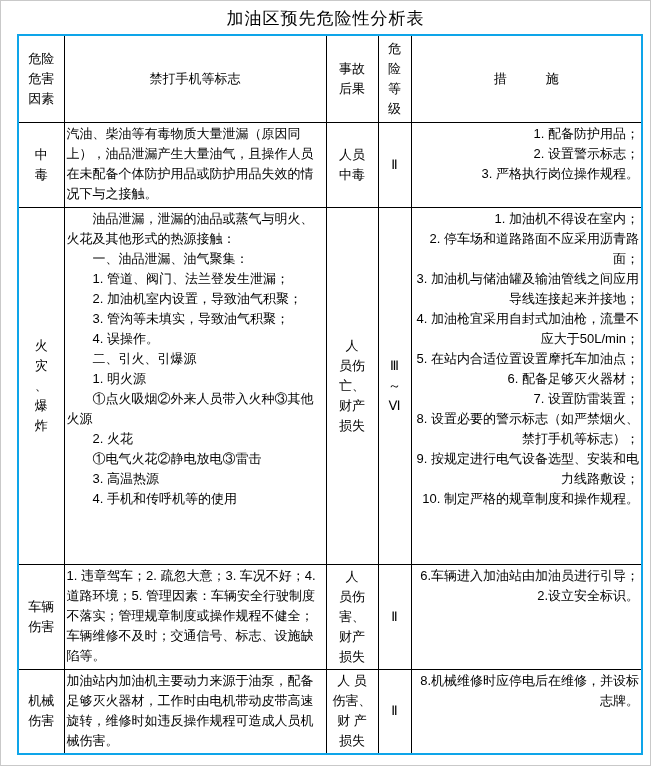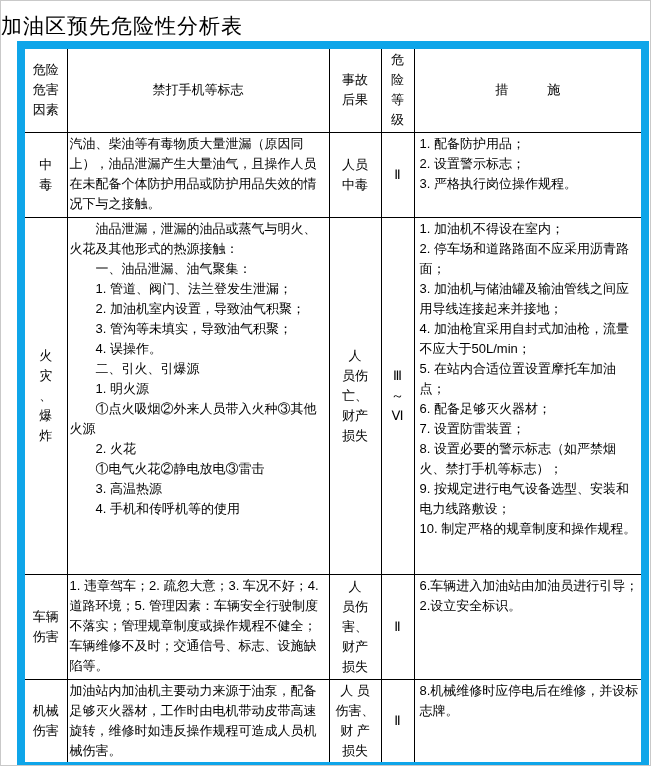--- a/index.html
+++ b/index.html
@@ -9,33 +9,33 @@
     font-family: "Liberation Sans", sans-serif;
     color: #000000;
   }
   .canvas {
     width: 651px; height: 766px;
     border: 1px solid #c9c9c9;
     background: #ffffff;
     overflow: hidden;
   }
   .doc-title {
-    text-align: left;
-    font-size: 21px;
+    text-align: center;
+    font-size: 17px;
     font-weight: 500;
     letter-spacing: 1px;
-    margin-top: 14px;
+    margin-top: 7px;
     line-height: 22px;
   }
   table.pha {
     border-collapse: collapse;
     table-layout: fixed;
     margin: 4px 4px 0 16px;
     width: 624px;
-    border: 8px solid #0ea5e9;
+    border: 2px solid #0ea5e9;
   }
   table.pha th, table.pha td {
     border: 1px solid #000000;
     font-size: 13px;
     line-height: 20px;
     font-weight: normal;
     white-space: pre-wrap;
     word-break: break-all;
     overflow: hidden;
   }
@@ -55,21 +55,21 @@
     text-align: center;
     vertical-align: middle;
     padding: 1px;
   }
   .cell-cause {
     text-align: left;
     vertical-align: top;
     padding: 1px 2px 1px 2px;
   }
   .cell-meas {
-    text-align: left;
+    text-align: right;
     vertical-align: top;
     padding: 1px 2px 1px 5px;
   }
   th.head { font-size: 14px; }
 </style>
 </head>
 <body>
 
 <div class="canvas">
 

